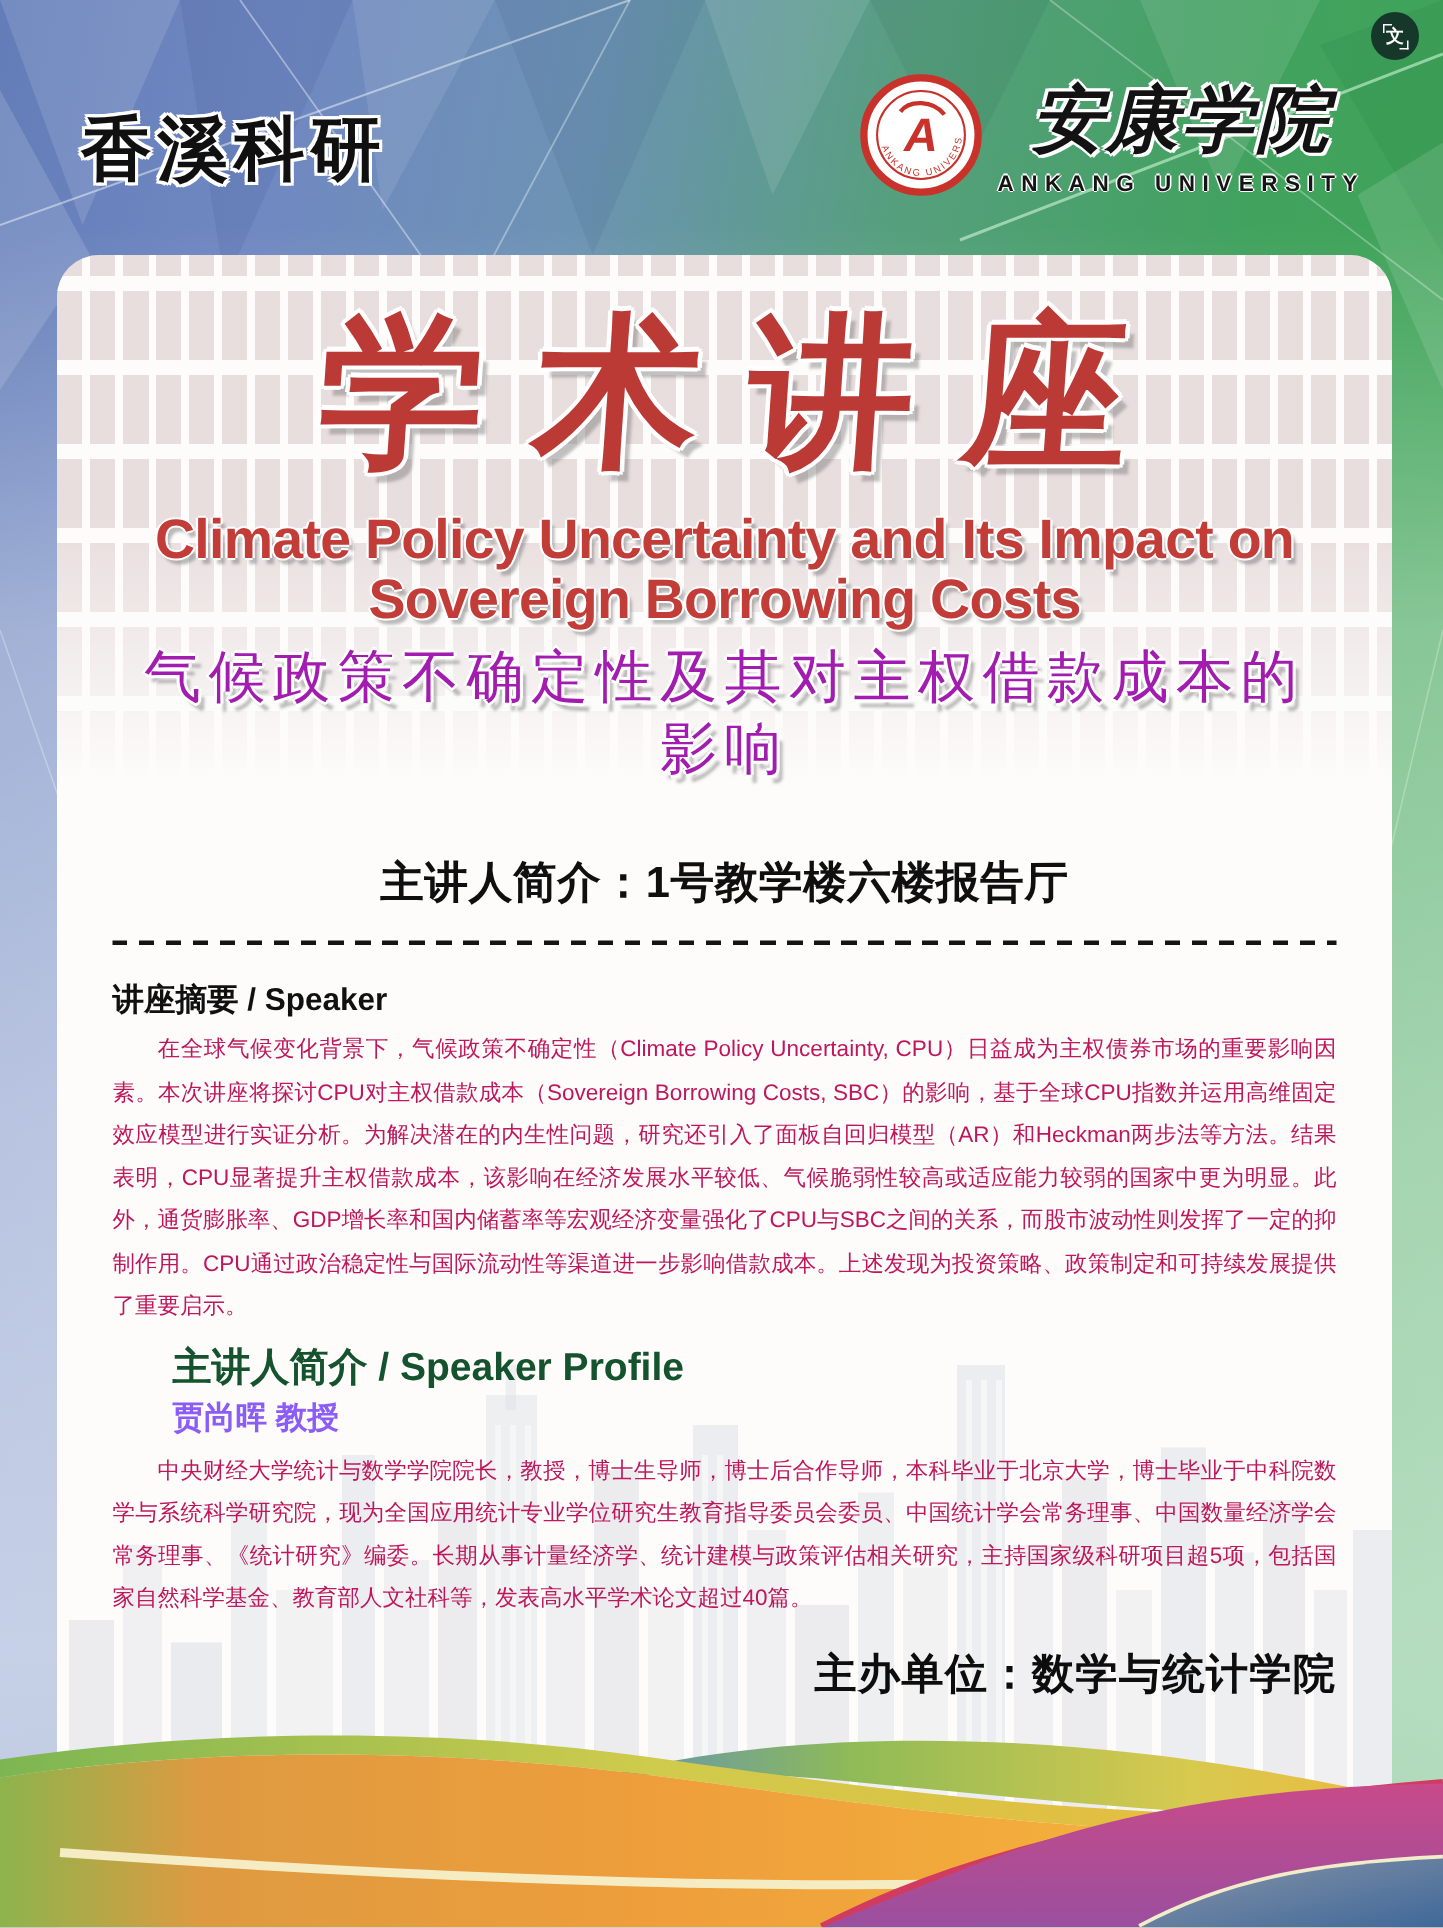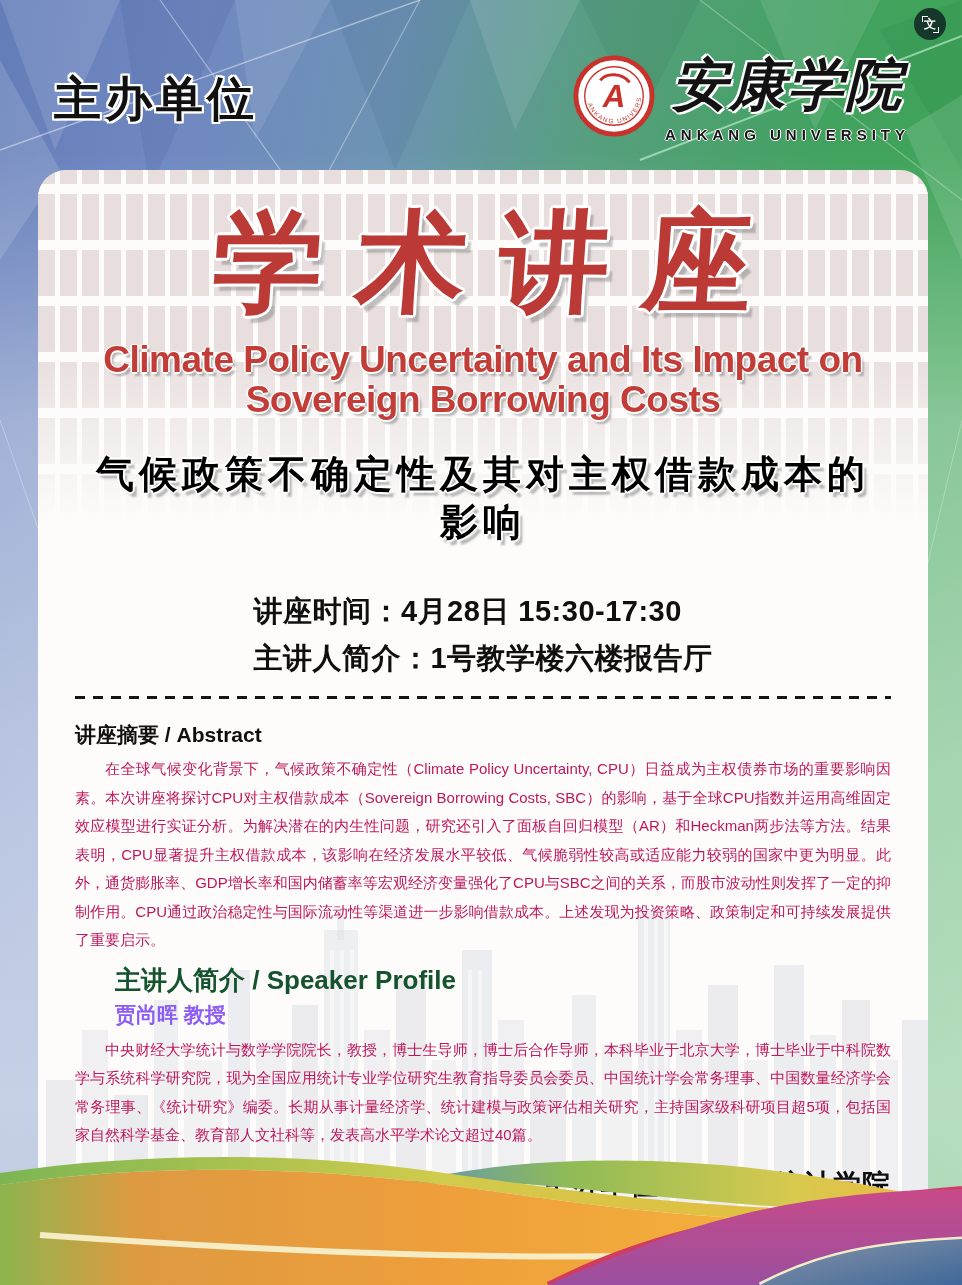--- a/index.html
+++ b/index.html
@@ -12,21 +12,21 @@
       linear-gradient(180deg, rgba(255,255,255,0) 0px, rgba(255,255,255,0) 150px, rgba(255,255,255,.38) 420px, rgba(255,255,255,.52) 760px, rgba(255,255,255,.60) 1100px, rgba(255,255,255,.55) 1285px),
       linear-gradient(100deg,#637db8 0%,#7088c2 16%,#6d93b4 34%,#569f7e 52%,#41a25e 72%,#3fa457 86%,#4aab63 100%);}
   .facets{position:absolute;inset:0;z-index:1;pointer-events:none;}
 
   
   .brand{position:absolute;left:54px;top:68px;z-index:4;font-size:47px;font-weight:900;color:#101010;letter-spacing:4px;
     text-shadow:-2px 0 #fff,2px 0 #fff,0 -2px #fff,0 2px #fff,-2px -2px #fff,2px 2px #fff,-2px 2px #fff,2px -2px #fff;}
   .uni{position:absolute;right:52px;top:48px;z-index:4;display:flex;align-items:center;gap:10px;}
   .uni-logo{width:82px;height:82px;flex:0 0 auto;}
   .uni-names{display:flex;flex-direction:column;align-items:center;}
-  .uni-zh{font-size:56px;font-weight:900;color:#121212;letter-spacing:2px;font-style:italic;
+  .uni-zh{font-size:48px;font-weight:900;color:#121212;letter-spacing:2px;font-style:italic;
     text-shadow:-2px 0 #fff,2px 0 #fff,0 -2px #fff,0 2px #fff,2px 2px #fff,-2px -2px #fff;}
   .uni-en{margin-top:2px;font-size:15px;font-weight:800;color:#151515;letter-spacing:5px;
     text-shadow:-1px 0 #fff,1px 0 #fff,0 -1px #fff,0 1px #fff;}
   .translate-btn{position:absolute;right:16px;top:8px;z-index:6;width:32px;height:32px;border-radius:50%;
     background:#15382a;display:flex;align-items:center;justify-content:center;cursor:pointer;}
   .tr-box{position:relative;width:17px;height:17px;display:flex;align-items:center;justify-content:center;
     color:#fff;font-size:12px;font-weight:700;}
   .tr-box::before{content:"";position:absolute;left:0;top:0;width:5px;height:5px;border-left:1.5px solid #fff;border-top:1.5px solid #fff;}
   .tr-box::after{content:"";position:absolute;right:0;bottom:0;width:5px;height:5px;border-right:1.5px solid #fff;border-bottom:1.5px solid #fff;}
 
@@ -40,21 +40,21 @@
             mask-image:linear-gradient(180deg,#000 0%,#000 50%,transparent 100%);}
   .skyline{position:absolute;left:0;right:0;top:740px;height:300px;z-index:0;opacity:.45;}
   .card-content{position:relative;z-index:1;padding:0 37px;}
 
   
   .main-title{margin-top:28px;text-align:center;font-size:110px;line-height:128px;font-weight:900;color:#bc3a35;
     letter-spacing:.30em;margin-left:.30em;transform:skewX(-4deg);
     text-shadow:-3px 0 #fff,3px 0 #fff,0 -3px #fff,0 3px #fff,-2px -2px #fff,2px 2px #fff,-2px 2px #fff,2px -2px #fff,6px 7px 2px rgba(120,120,120,.45);}
   .title-en{margin-top:14px;text-align:center;font-size:37px;line-height:40px;font-weight:800;color:#c23c38;letter-spacing:-.5px;
     text-shadow:-1.5px 0 #fff,1.5px 0 #fff,0 -1.5px #fff,0 1.5px #fff,3px 4px 2px rgba(120,120,120,.5);}
-  .title-zh{margin-top:30px;text-align:center;font-size:38px;line-height:48px;font-weight:700;color:#000000;letter-spacing:5px;
+  .title-zh{margin-top:8px;text-align:center;font-size:38px;line-height:48px;font-weight:400;color:#a21caf;letter-spacing:5px;
     text-shadow:-2px 0 #fff,2px 0 #fff,0 -2px #fff,0 2px #fff,-1px -1px #fff,1px 1px #fff,4px 5px 2px rgba(120,120,120,.5);}
 
   
   .schedule{width:max-content;margin:42px auto 0;color:#0f0f0f;}
   .schedule .line{font-size:29px;line-height:47px;font-weight:800;letter-spacing:.5px;}
 
   .dashline{margin-top:14px;height:3px;
     background:repeating-linear-gradient(90deg,#141414 0 10px,transparent 10px 18px);}
 
   
@@ -88,21 +88,21 @@
     <polygon points="905,130 962,95 962,260" fill="rgba(255,255,255,.12)"></polygon>
     <path d="M0,150 L420,0" stroke="rgba(255,255,255,.45)" stroke-width="1.4" fill="none"></path>
     <path d="M160,0 L330,240" stroke="rgba(255,255,255,.40)" stroke-width="1.2" fill="none"></path>
     <path d="M420,0 L260,300" stroke="rgba(255,255,255,.35)" stroke-width="1.2" fill="none"></path>
     <path d="M640,160 L962,36" stroke="rgba(220,255,225,.55)" stroke-width="2" fill="none"></path>
     <path d="M700,0 L962,200" stroke="rgba(255,255,255,.30)" stroke-width="1.2" fill="none"></path>
     <path d="M0,420 L70,620" stroke="rgba(255,255,255,.30)" stroke-width="1" fill="none"></path>
     <path d="M962,420 L900,680" stroke="rgba(255,255,255,.28)" stroke-width="1" fill="none"></path>
   </svg>
 
-  <div class="brand">主办单位</div>
+  <div class="brand">香溪科研</div>
 
   <div class="uni">
     <svg class="uni-logo" viewBox="0 0 84 84">
       <circle cx="42" cy="42" r="39" fill="#fff" stroke="#c8322b" stroke-width="5"></circle>
       <circle cx="42" cy="42" r="30" fill="none" stroke="#c8322b" stroke-width="1.4"></circle>
       <text x="42" y="53" text-anchor="middle" font-size="32" font-weight="bold" font-style="italic" fill="#c8322b">A</text>
       <path d="M28,26 C34,18 50,18 58,28" fill="none" stroke="#c8322b" stroke-width="3"></path>
       <defs>
           <path id="arcb" d="M14,42 A28,28 0 0,0 70,42"></path>
         </defs>
@@ -165,27 +165,26 @@
           <rect x="440" y="60" width="4" height="220"></rect>
       </g>
     </svg>
 
     <div class="card-content">
       <div class="main-title">学术讲座</div>
       <div class="title-en">Climate Policy Uncertainty and Its Impact on Sovereign Borrowing Costs</div>
       <div class="title-zh">气候政策不确定性及其对主权借款成本的影响</div>
 
       <div class="schedule">
-        <div class="line"><span>讲座时间：</span><span>4月28日 15:30-17:30</span></div>
         <div class="line"><span>主讲人简介：</span><span>1号教学楼六楼报告厅</span></div>
       </div>
 
       <div class="dashline"></div>
 
-      <div class="sec-heading">讲座摘要 / Abstract</div>
+      <div class="sec-heading">讲座摘要 / Speaker</div>
       <p class="body-text">在全球气候变化背景下，气候政策不确定性（Climate Policy Uncertainty, CPU）日益成为主权债券市场的重要影响因素。本次讲座将探讨CPU对主权借款成本（Sovereign Borrowing Costs, SBC）的影响，基于全球CPU指数并运用高维固定效应模型进行实证分析。为解决潜在的内生性问题，研究还引入了面板自回归模型（AR）和Heckman两步法等方法。结果表明，CPU显著提升主权借款成本，该影响在经济发展水平较低、气候脆弱性较高或适应能力较弱的国家中更为明显。此外，通货膨胀率、GDP增长率和国内储蓄率等宏观经济变量强化了CPU与SBC之间的关系，而股市波动性则发挥了一定的抑制作用。CPU通过政治稳定性与国际流动性等渠道进一步影响借款成本。上述发现为投资策略、政策制定和可持续发展提供了重要启示。</p>
 
       <div class="speaker-heading">主讲人简介 / Speaker Profile</div>
       <div class="speaker-name">贾尚晖 教授</div>
       <p class="body-text">中央财经大学统计与数学学院院长，教授，博士生导师，博士后合作导师，本科毕业于北京大学，博士毕业于中科院数学与系统科学研究院，现为全国应用统计专业学位研究生教育指导委员会委员、中国统计学会常务理事、中国数量经济学会常务理事、《统计研究》编委。长期从事计量经济学、统计建模与政策评估相关研究，主持国家级科研项目超5项，包括国家自然科学基金、教育部人文社科等，发表高水平学术论文超过40篇。</p>
 
       <div class="organizer"><span>主办单位：</span><span>数学与统计学院</span></div>
     </div>
   </div>
 

